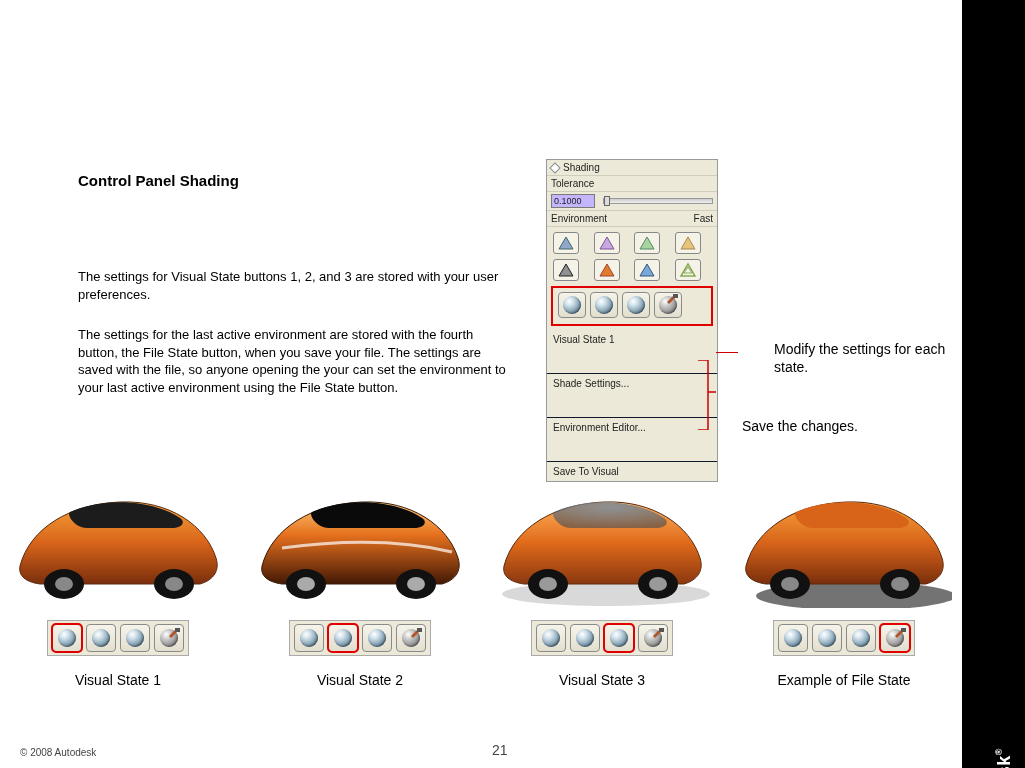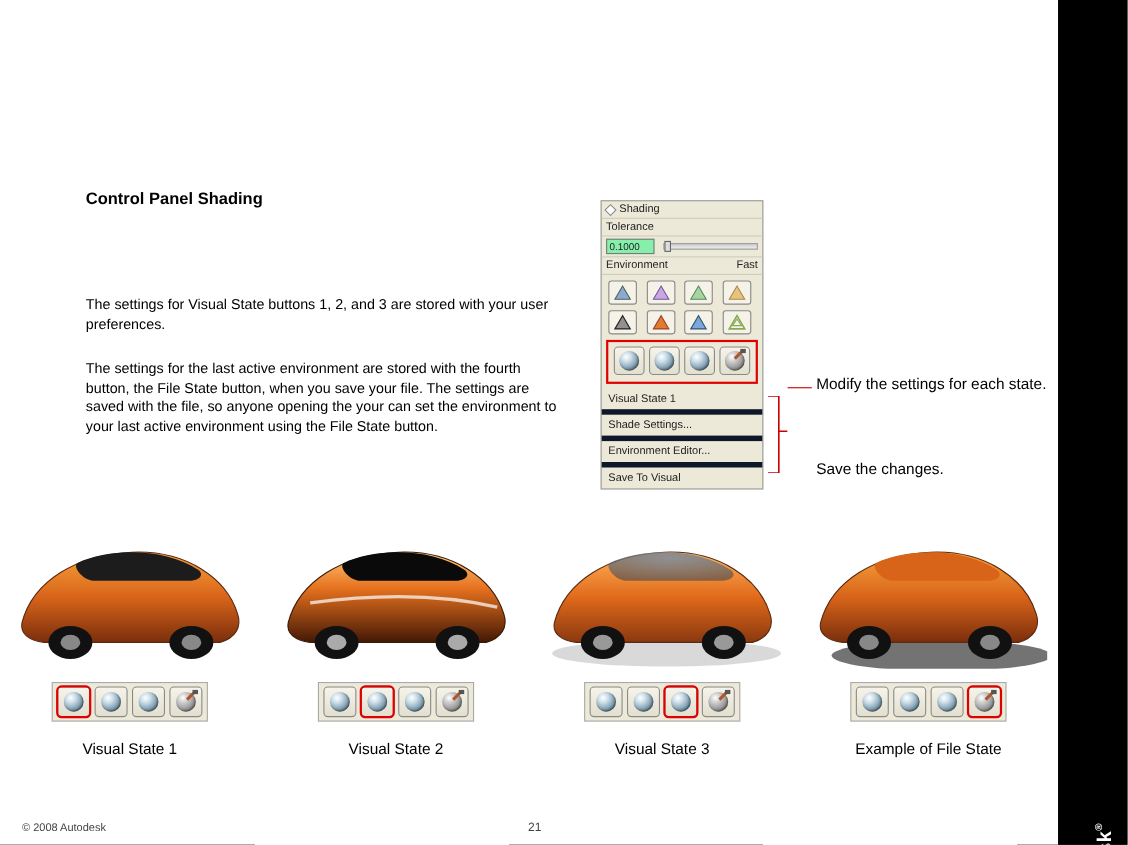--- a/index.html
+++ b/index.html
@@ -10,54 +10,54 @@
   .brand sup { font-size: 9px; vertical-align: top; }
 
   .title { position: absolute; top: 78px; left: 40px; font-size: 36px; font-weight: 700; color: #000; }
 
   .subhead { position: absolute; top: 172px; left: 78px; font-size: 15px; font-weight: 700; }
   .p1 { position: absolute; top: 208px; left: 78px; width: 440px; font-size: 13px; line-height: 1.35; }
   .p2 { position: absolute; top: 268px; left: 78px; width: 430px; font-size: 13px; line-height: 1.35; }
   .p3 { position: absolute; top: 326px; left: 78px; width: 430px; font-size: 13px; line-height: 1.35; }
 
   
-  .panel { position: absolute; top: 182px; left: 546px; width: 148px; background: #ece9d8; border: 1px solid #999; font-size: 10px; color: #222; }
+  .panel { position: absolute; top: 159px; left: 546px; width: 172px; background: #ece9d8; border: 1px solid #999; font-size: 10px; color: #222; }
   .panel-row { display: flex; align-items: center; padding: 2px 4px; border-bottom: 1px solid #d0cdbb; gap: 4px; }
   .pin { width: 8px; height: 8px; background: #fff; border: 1px solid #888; transform: rotate(45deg); display: inline-block; }
-  .inp { width: 44px; height: 14px; background: #86efac; border: 1px solid #7a7a7a; font-size: 9px; padding: 0 2px; display: flex; align-items: center; }
+  .inp { width: 44px; height: 14px; background: #c4b5fd; border: 1px solid #7a7a7a; font-size: 9px; padding: 0 2px; display: flex; align-items: center; }
   .slider { flex:1; height: 6px; background: linear-gradient(#ccc,#eee); border: 1px solid #999; position: relative; margin-left: 4px; }
   .slider-knob { position: absolute; top: -3px; left: 0; width: 6px; height: 10px; background: #ddd; border: 1px solid #666; }
   .icon-grid { display: grid; grid-template-columns: repeat(4, 1fr); gap: 4px; padding: 5px 6px; }
   .ig { width: 26px; height: 22px; border: 1px solid #888; border-radius: 3px; background: #f5f3e8; display:flex; align-items:center; justify-content:center; }
   .ig svg { width: 20px; height: 18px; }
   .sphere-row { display: flex; gap: 4px; padding: 4px 5px 6px; border: 2px solid #e00000; margin: 0 4px; }
   .sphere { width: 28px; height: 26px; border: 1px solid #8a8a8a; border-radius: 4px; background: linear-gradient(#f6f4ea,#e2dfcf); display: flex; align-items: center; justify-content: center; position: relative; }
   .ball { width: 18px; height: 18px; border-radius: 50%; background: radial-gradient(circle at 35% 30%, #fff 0%, #cfe0ea 25%, #6e8ea2 70%, #2b4150 100%); box-shadow: inset -1px -1px 2px rgba(0,0,0,.4); }
   .ball.grey { background: radial-gradient(circle at 35% 30%, #fff 0%, #d0d0d0 25%, #8a8a8a 70%, #444 100%); }
   .hammer { position: absolute; top: 1px; right: 2px; width: 13px; height: 12px; }
   .hammer svg { width: 13px; height: 12px; }
-  .panel-link { padding: 4px 6px; font-size: 10px; border-top: 5px solid #0f172a; }
+  .panel-link { padding: 4px 6px; font-size: 10px; border-top: 1px solid #0f172a; margin-top: 24px; }
   .panel-bracket { position: absolute; top: 360px; left: 698px; width: 18px; height: 70px; }
   .panel-bracket svg { width:18px; height:70px; }
 
-  .note1 { position: absolute; top: 340px; left: 742px; font-size: 14px; line-height: 1.3; }
+  .note1 { position: absolute; top: 340px; left: 774px; font-size: 14px; line-height: 1.3; }
   .note2 { position: absolute; top: 418px; left: 742px; font-size: 14px; }
   .note1-line { position: absolute; top: 352px; left: 716px; width: 22px; height: 1px; background: #c00; }
 
   
   .cars { position: absolute; top: 468px; left: 6px; width: 950px; height: 234px; display: flex; justify-content: space-between; }
   .carcol { width: 224px; display: flex; flex-direction: column; align-items: center; }
   .car { width: 216px; height: 140px; position: relative; }
   .btnrow { margin-top: 12px; display: flex; gap: 4px; padding: 3px 4px; background: #ece9d8; border: 1px solid #aaa; }
   .btnrow .sphere { width: 30px; height: 28px; }
   .btnrow .sphere.hl { outline: 2px solid #e00000; outline-offset: -1px; }
   .carlabel { margin-top: 16px; font-size: 14px; }
 
   .copyright { position: absolute; left: 20px; bottom: 10px; font-size: 10px; color: #444; }
-  .pagenum { position: absolute; left: 480px; bottom: 10px; font-size: 11px; color: #444; }
+  .pagenum { position: absolute; left: 492px; bottom: 10px; font-size: 14px; color: #444; }
 </style>
 </head>
 <body>
 
 <div class="slide">
 
   <div class="subhead">Control Panel Shading</div>
   <p class="p2">The settings for Visual State buttons 1, 2, and 3 are stored with your user preferences.</p>
   <p class="p3">The settings for the last active environment are stored with the fourth button, the File State button, when you save your file. The settings are saved with the file, so anyone opening the your can set the environment to your last active environment using the File State button.</p>
 

